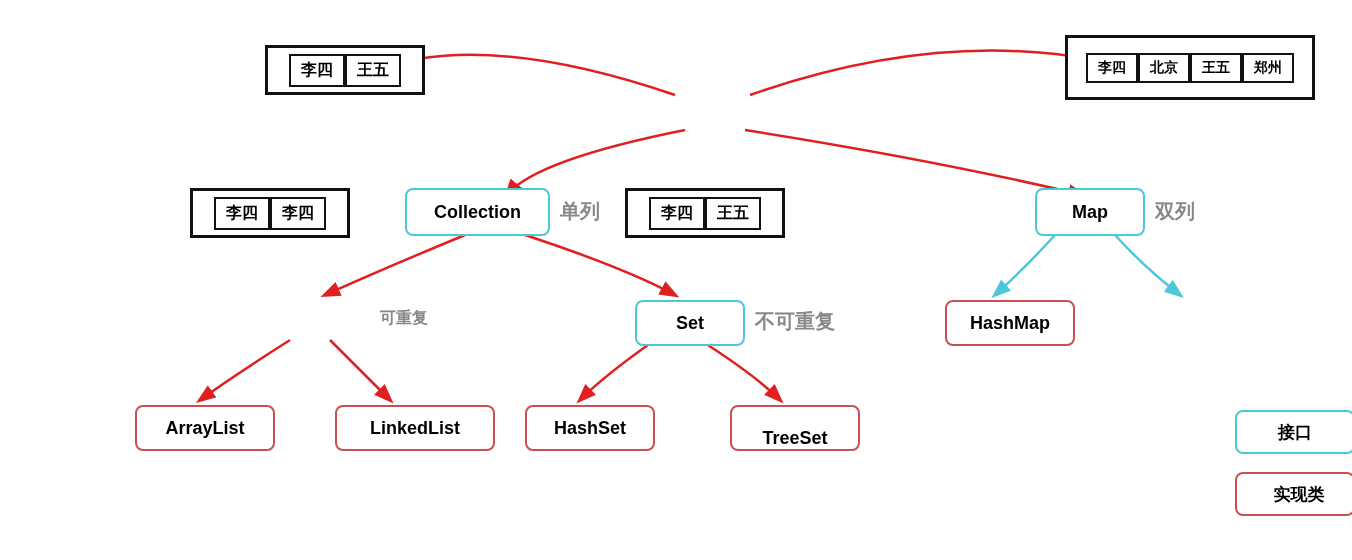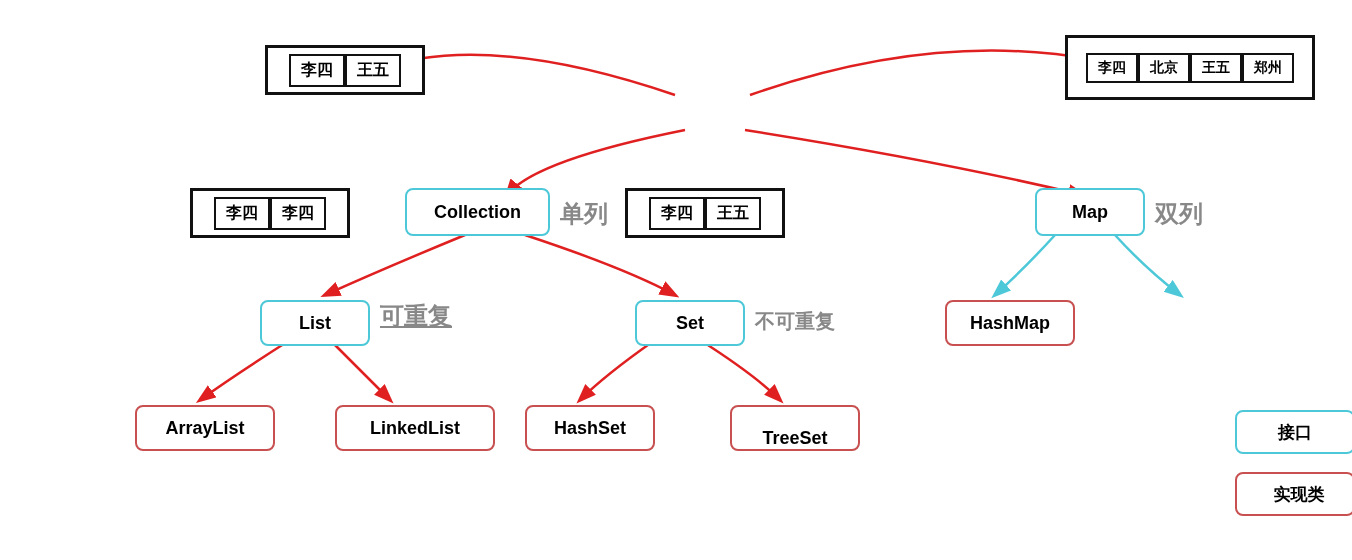--- a/index.html
+++ b/index.html
@@ -54,21 +54,21 @@
       gap: 0;
     }
     .node-box-cell {
       border: 2px solid #111;
       padding: 4px 10px;
       font-size: 16px;
       font-weight: bold;
     }
     .label-text {
       position: absolute;
-      font-size: 24px;
+      font-size: 20px;
       color: #888;
       font-weight: bold;
     }
     .legend-item {
       position: absolute;
       display: flex;
       align-items: center;
       justify-content: center;
       font-size: 17px;
       font-weight: bold;
@@ -155,25 +155,22 @@
   </div>
 
   <div class="node node-interface" style="left:1000px; top:188px; width:110px; height:48px;">
     <span>Map</span>
   </div>
 
   <div class="label-text" style="left:1120px; top:198px;">
     <span>双列</span>
   </div>
 
-  <div class="node node-interface" style="left:225px; top:300px; width:110px; height:46px;">
-    <span>List</span>
-  </div>
-
-  <div class="label-text" style="left:345px; top:300px; font-size:24px;text-decoration:underline;">
+
+  <div class="label-text" style="left:345px; top:308px; font-size:16px;">
     <span>可重复</span>
   </div>
 
   <div class="node node-interface" style="left:600px; top:300px; width:110px; height:46px;">
     <span>Set</span>
   </div>
 
   <div class="label-text" style="left:720px; top:308px; font-size:20px;">
     <span>不可重复</span>
   </div>

